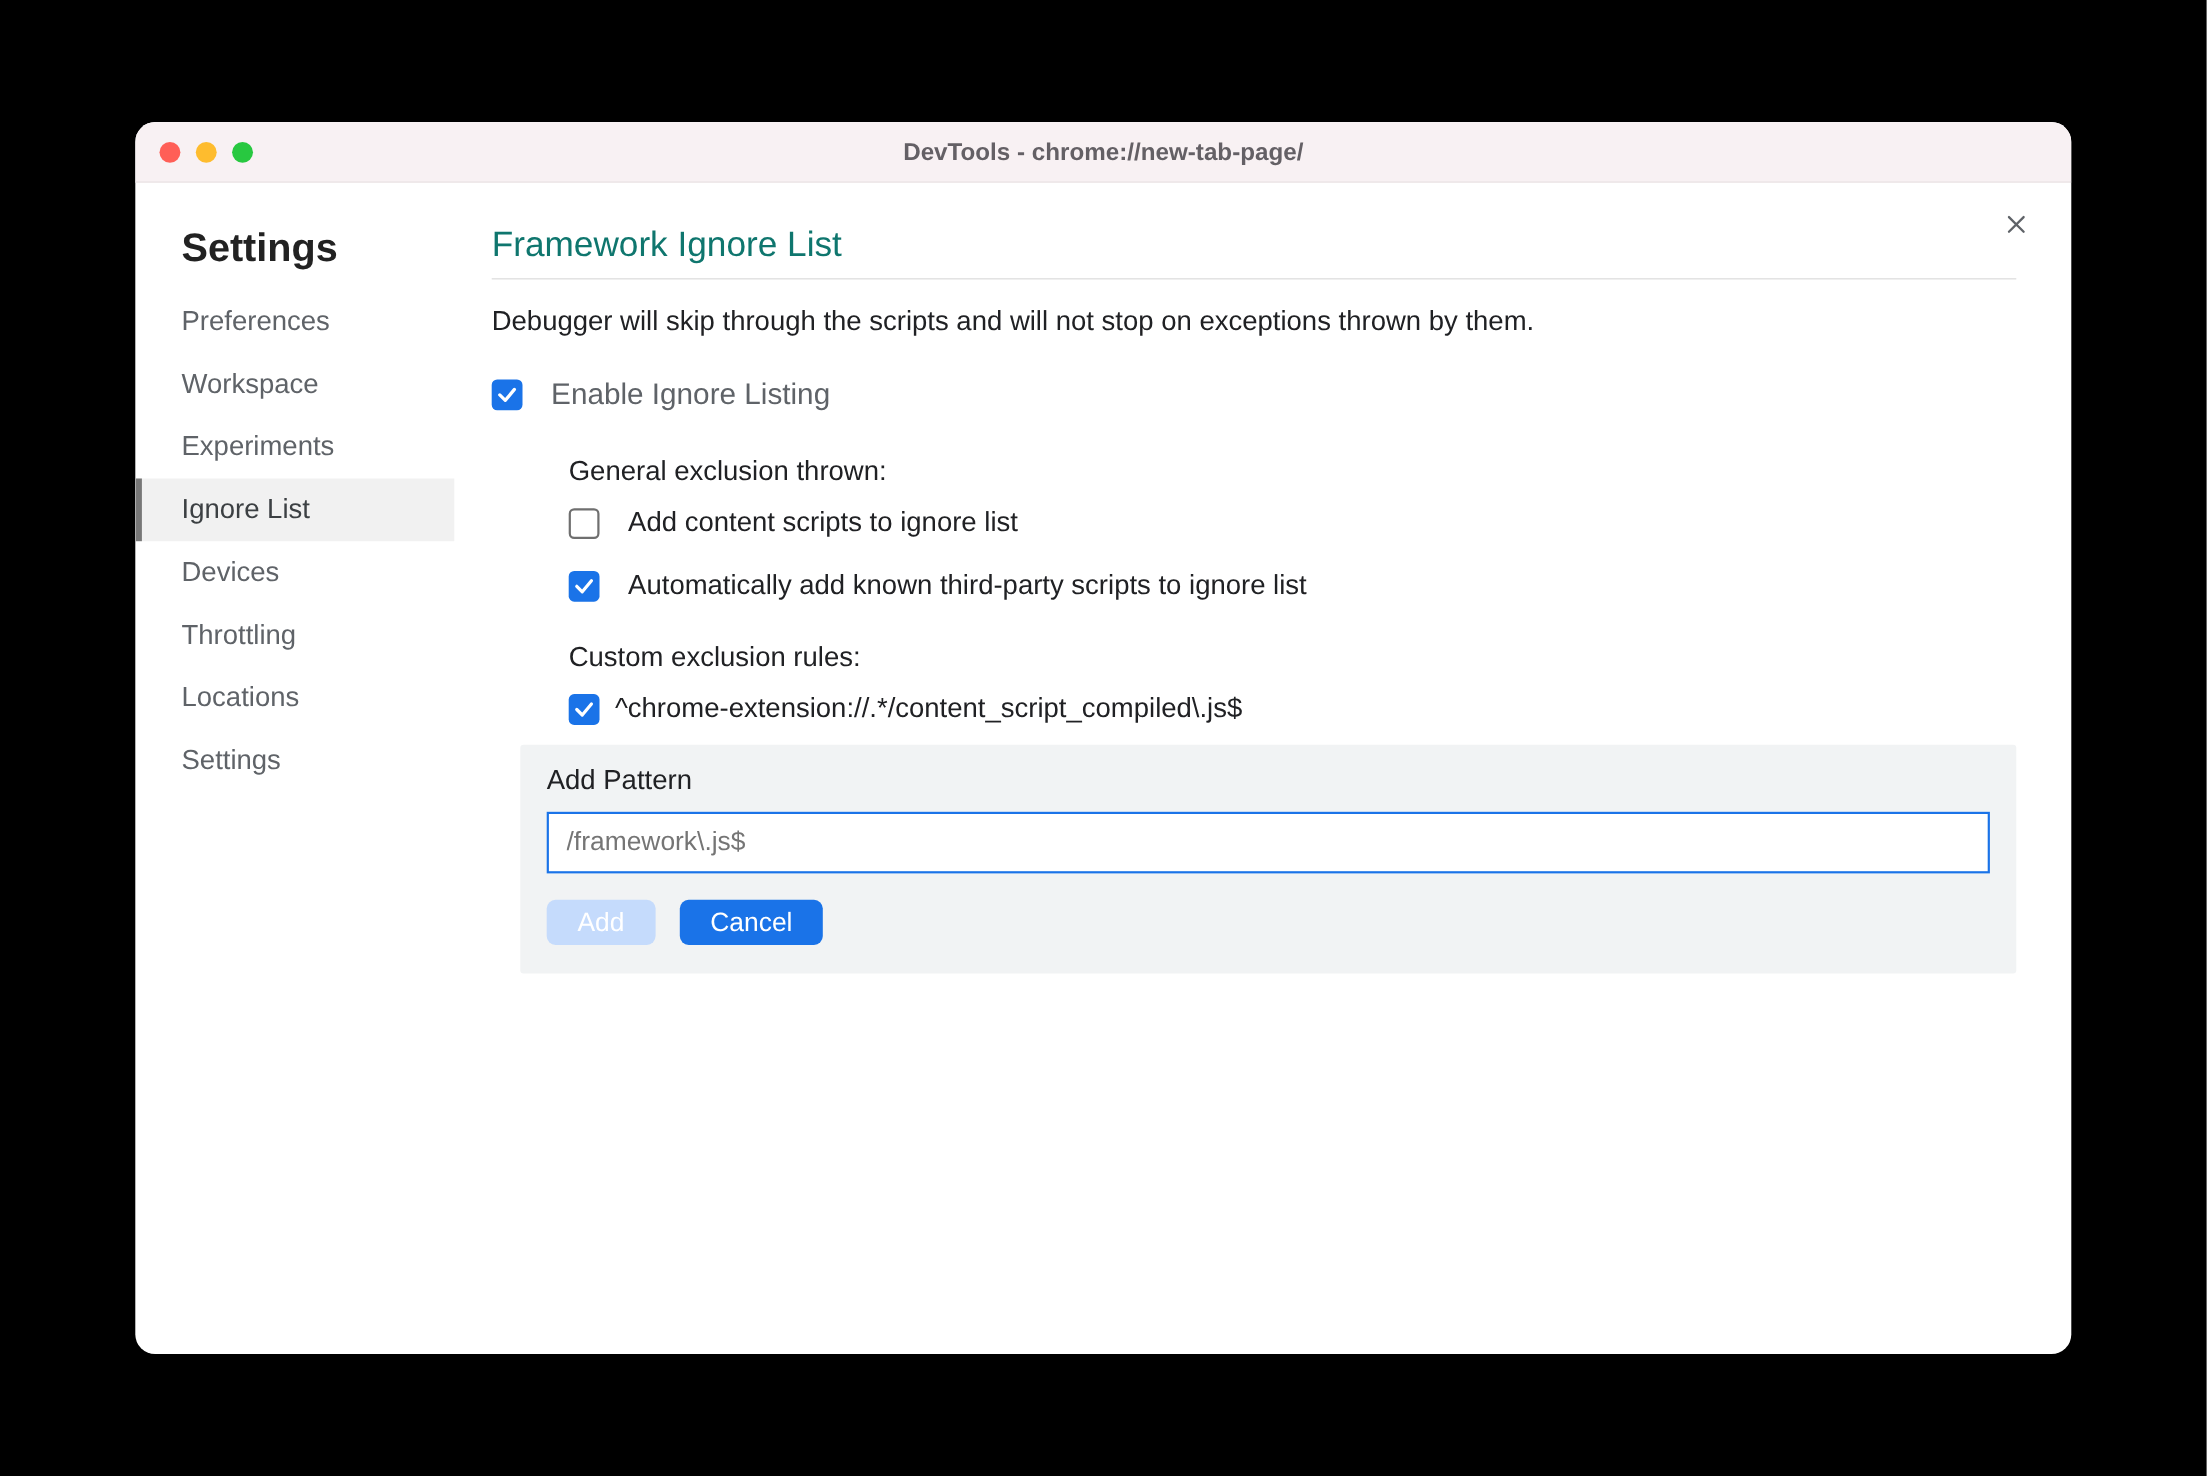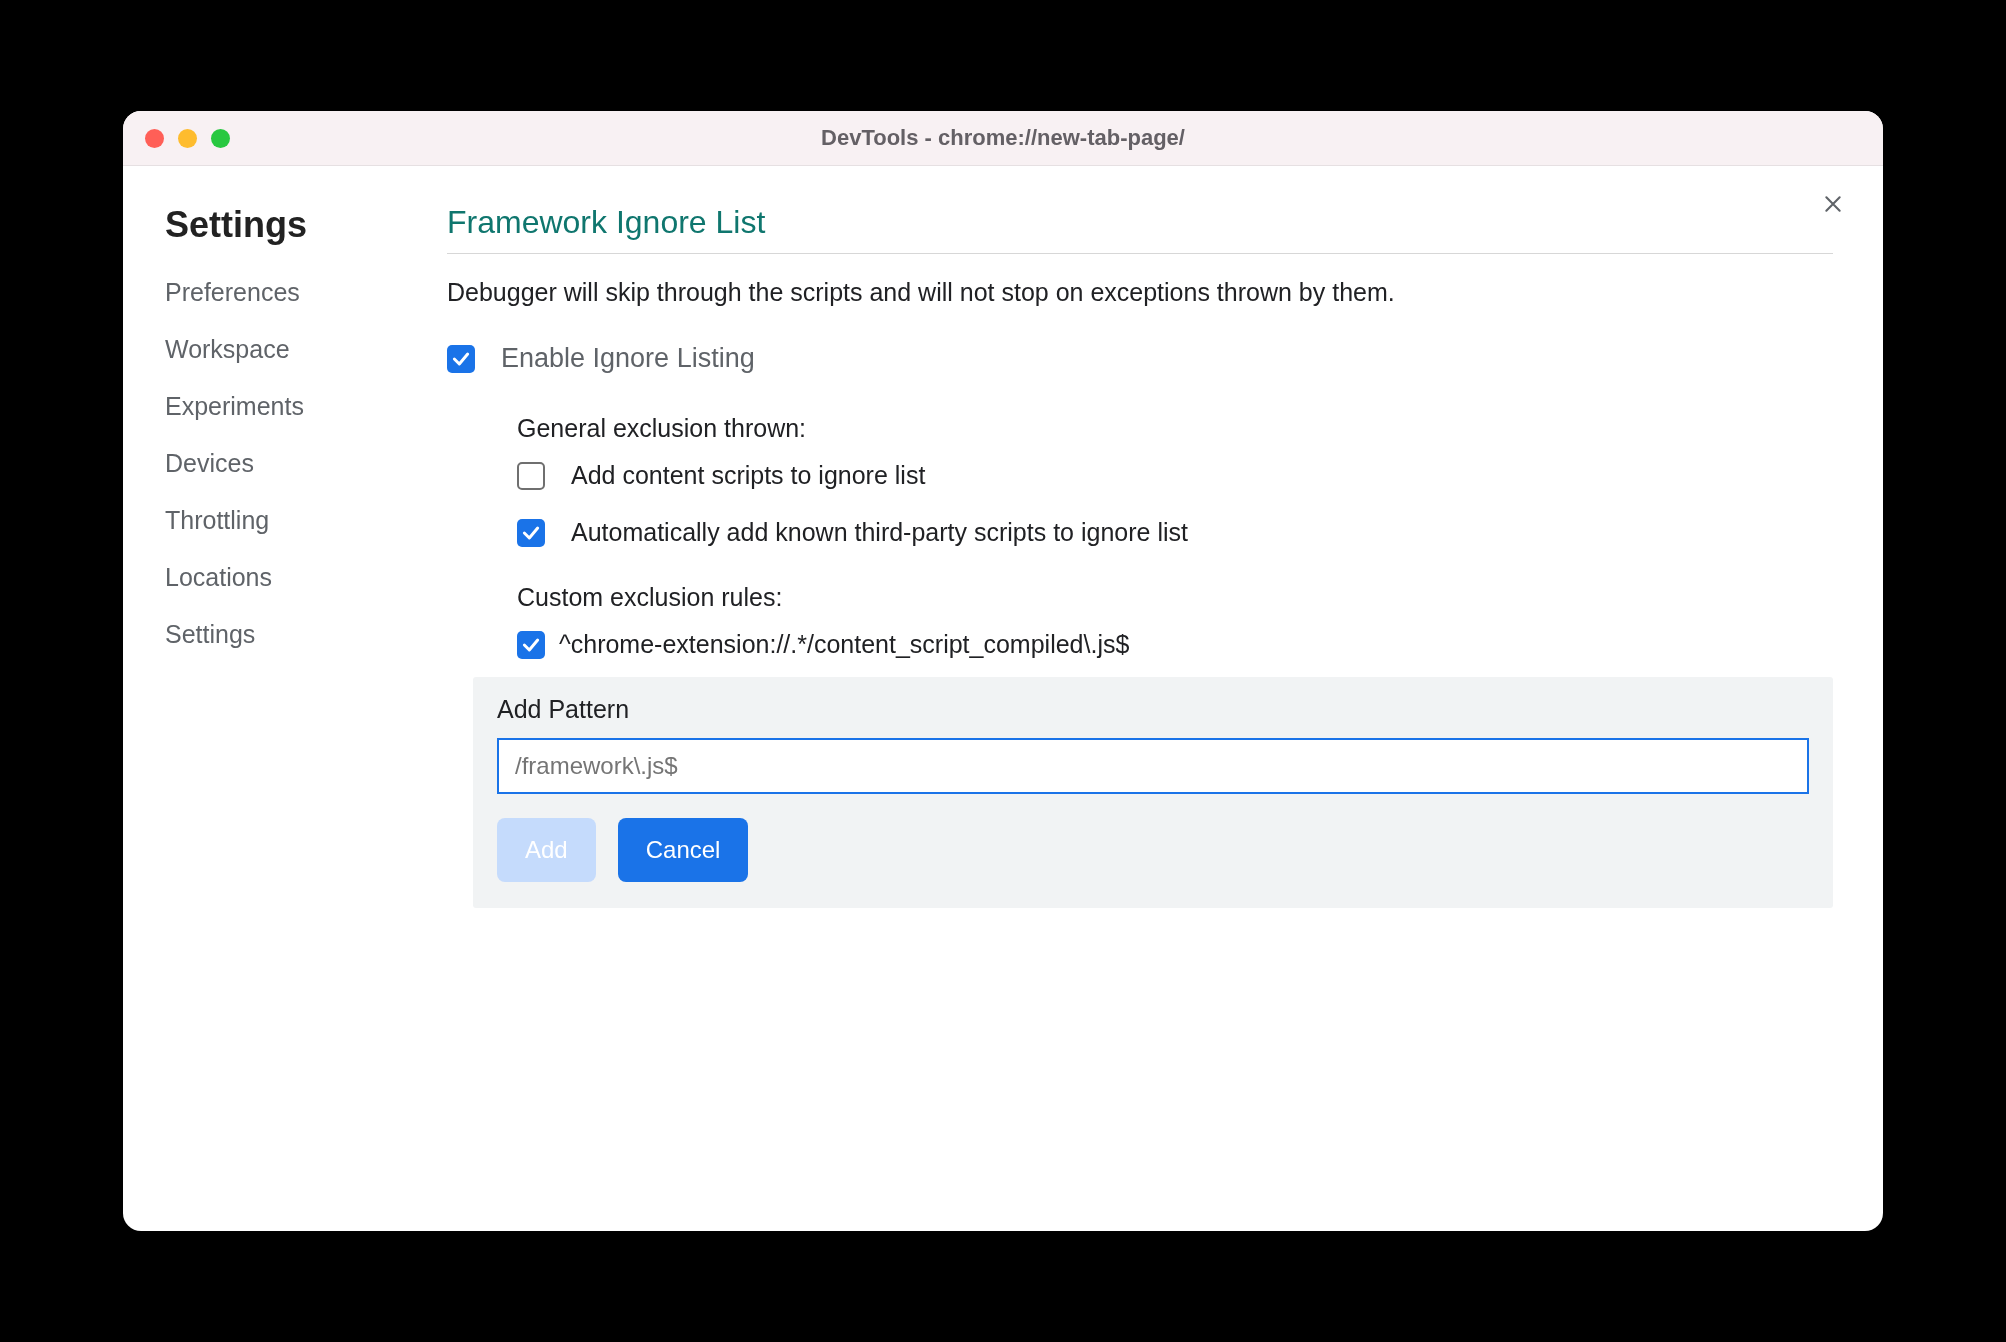--- a/index.html
+++ b/index.html
@@ -173,21 +173,21 @@
     padding: 0 16px;
     color: #999;
     outline: none;
   }
   .btn-row {
     display: flex;
     gap: 22px;
     margin-top: 24px;
   }
   .btn {
-    height: 64px;
+    height: 41px;
     padding: 0 28px;
     border: none;
     border-radius: 8px;
     font-size: 24px;
     font-weight: 500;
     cursor: pointer;
   }
   .btn.add {
     background: #c5dbfc;
     color: #fff;
@@ -211,20 +211,21 @@
     <div class="titlebar-title">DevTools - chrome://new-tab-page/</div>
   </div>
 
   <div class="content">
 
     <div class="sidebar">
       <div class="sidebar-heading">Settings</div>
       <div class="sidebar-item">Preferences</div>
       <div class="sidebar-item">Workspace</div>
       <div class="sidebar-item">Experiments</div>
+      <div class="sidebar-item active">Ignore List</div>
       <div class="sidebar-item">Devices</div>
       <div class="sidebar-item">Throttling</div>
       <div class="sidebar-item">Locations</div>
       <div class="sidebar-item">Settings</div>
     </div>
 
     <div class="main">
       <div class="close-btn">
         <svg viewBox="0 0 24 24" width="20" height="20">
             <path d="M4 4 L20 20 M20 4 L4 20" stroke="#5f6368" stroke-width="2.5" stroke-linecap="round"></path>

